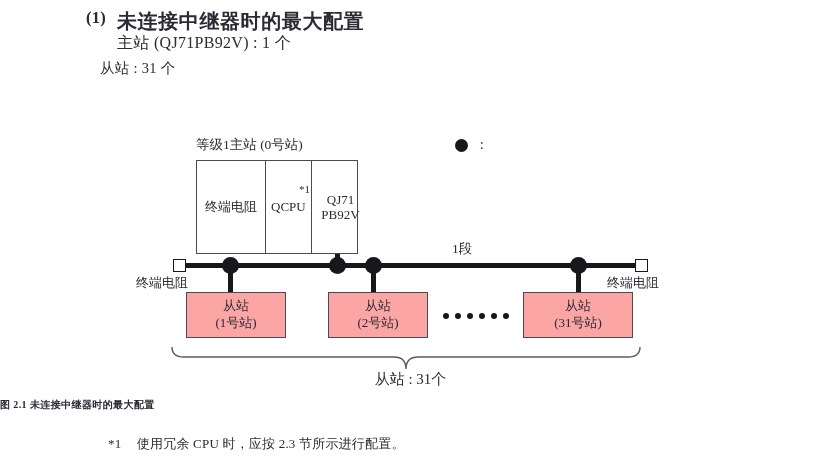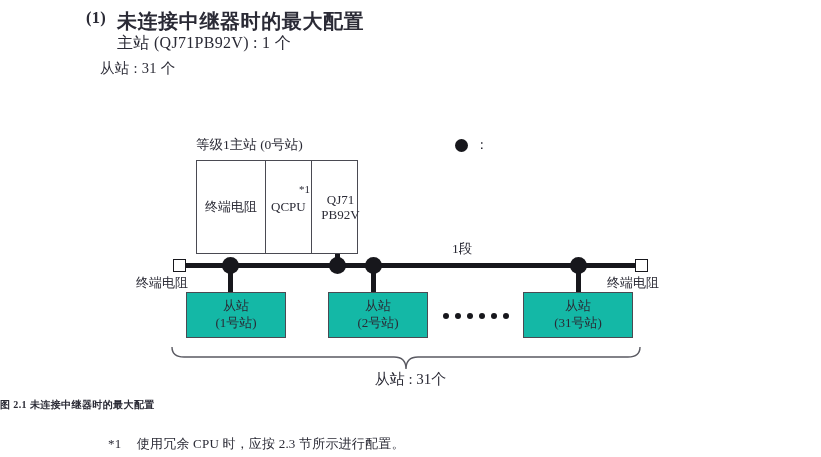--- a/index.html
+++ b/index.html
@@ -133,21 +133,21 @@
   .slave-box {
     height: 46px;
     border: 1.4px solid #4a4a52;
     box-sizing: border-box;
     display: flex;
     flex-direction: column;
     align-items: center;
     justify-content: center;
     font-size: 13px;
     line-height: 1.3;
-    background: #14b8a6;
+    background: #fca5a5;
   }
   #slave-1  { left: 186px; top: 292px; width: 100px; }
   #slave-2  { left: 328px; top: 292px; width: 100px; }
   #slave-31 { left: 523px; top: 292px; width: 110px; }
 
   #ellipsis {
     left: 443px; top: 313px;
     display: flex;
     gap: 6px;
   }

